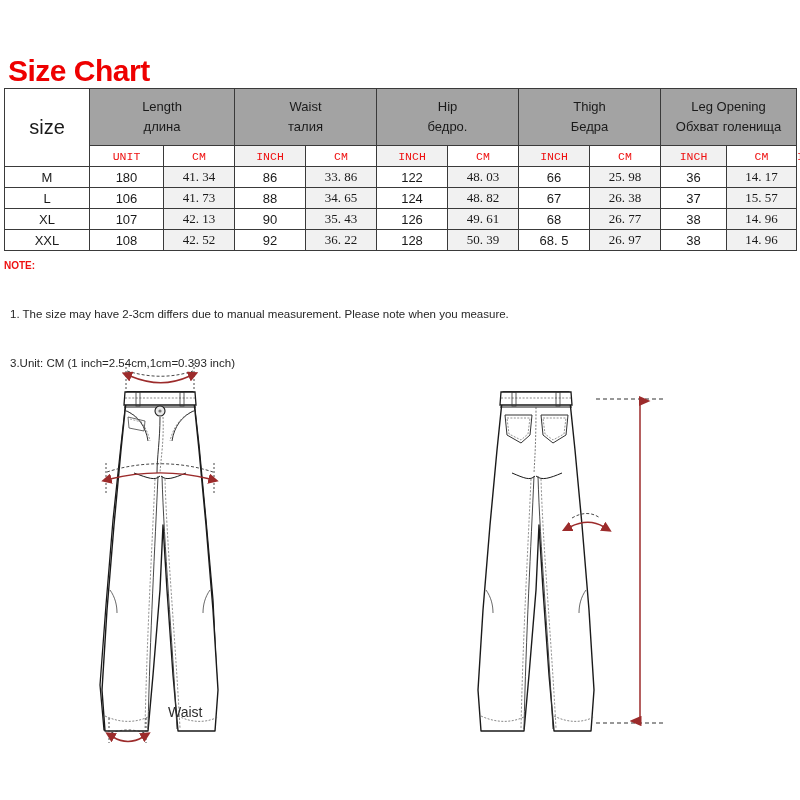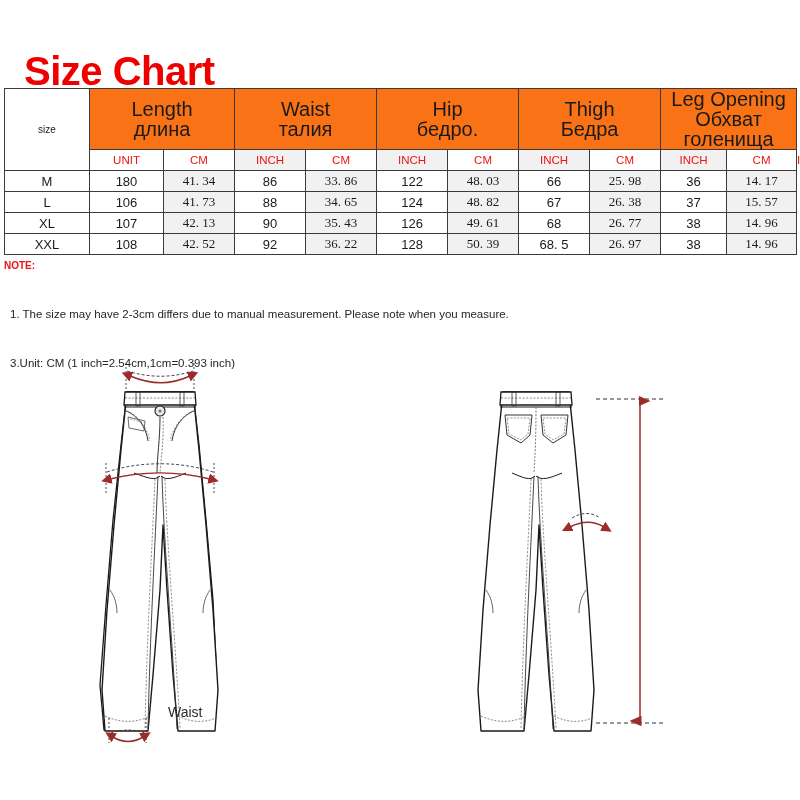--- a/index.html
+++ b/index.html
@@ -11,23 +11,23 @@
     width: 800px;
     height: 800px;
     position: relative;
     font-family: "Liberation Sans", sans-serif;
     overflow: hidden;
   }
 
   
   #chart-title {
     position: absolute;
-    left: 24px;
+    left: 8px;
     top: 55px;
-    font-size: 40px;
+    font-size: 30px;
     font-weight: bold;
     color: #ee0000;
     letter-spacing: -0.5px;
     line-height: 32px;
   }
 
   
   #size-table {
     position: absolute;
     left: 4px;
@@ -38,39 +38,40 @@
   }
   #size-table td, #size-table th {
     border: 1.5px solid #3a3a3a;
     text-align: center;
     vertical-align: middle;
     font-weight: normal;
     padding: 0;
   }
   .hdr-group {
     height: 56px;
-    font-size: 20px;
+    font-size: 13px;
     color: #1a1a1a;
-    background: #f97316;
+    background: #a3a3a3;
     line-height: 20px;
   }
   .hdr-group .en { display: block; }
   .hdr-group .ru { display: block; }
   .size-head {
     height: 56px;
-    font-size: 10px;
+    font-size: 20px;
     color: #1a1a1a;
     background: #ffffff;
     margin-left: 32px;
   }
   .unit-row td {
     height: 20px;
     font-size: 11.5px;
     font-weight: bold;
     color: #ee1111;
+    font-family: Liberation Mono, monospace;
   }
   .data-row td {
     height: 20px;
     font-size: 13px;
     color: #1a1a1a;
     font-family: "Liberation Serif", serif;
   }
   .data-row td.sz {
     font-family: "Liberation Sans", sans-serif;
     font-size: 13px;

